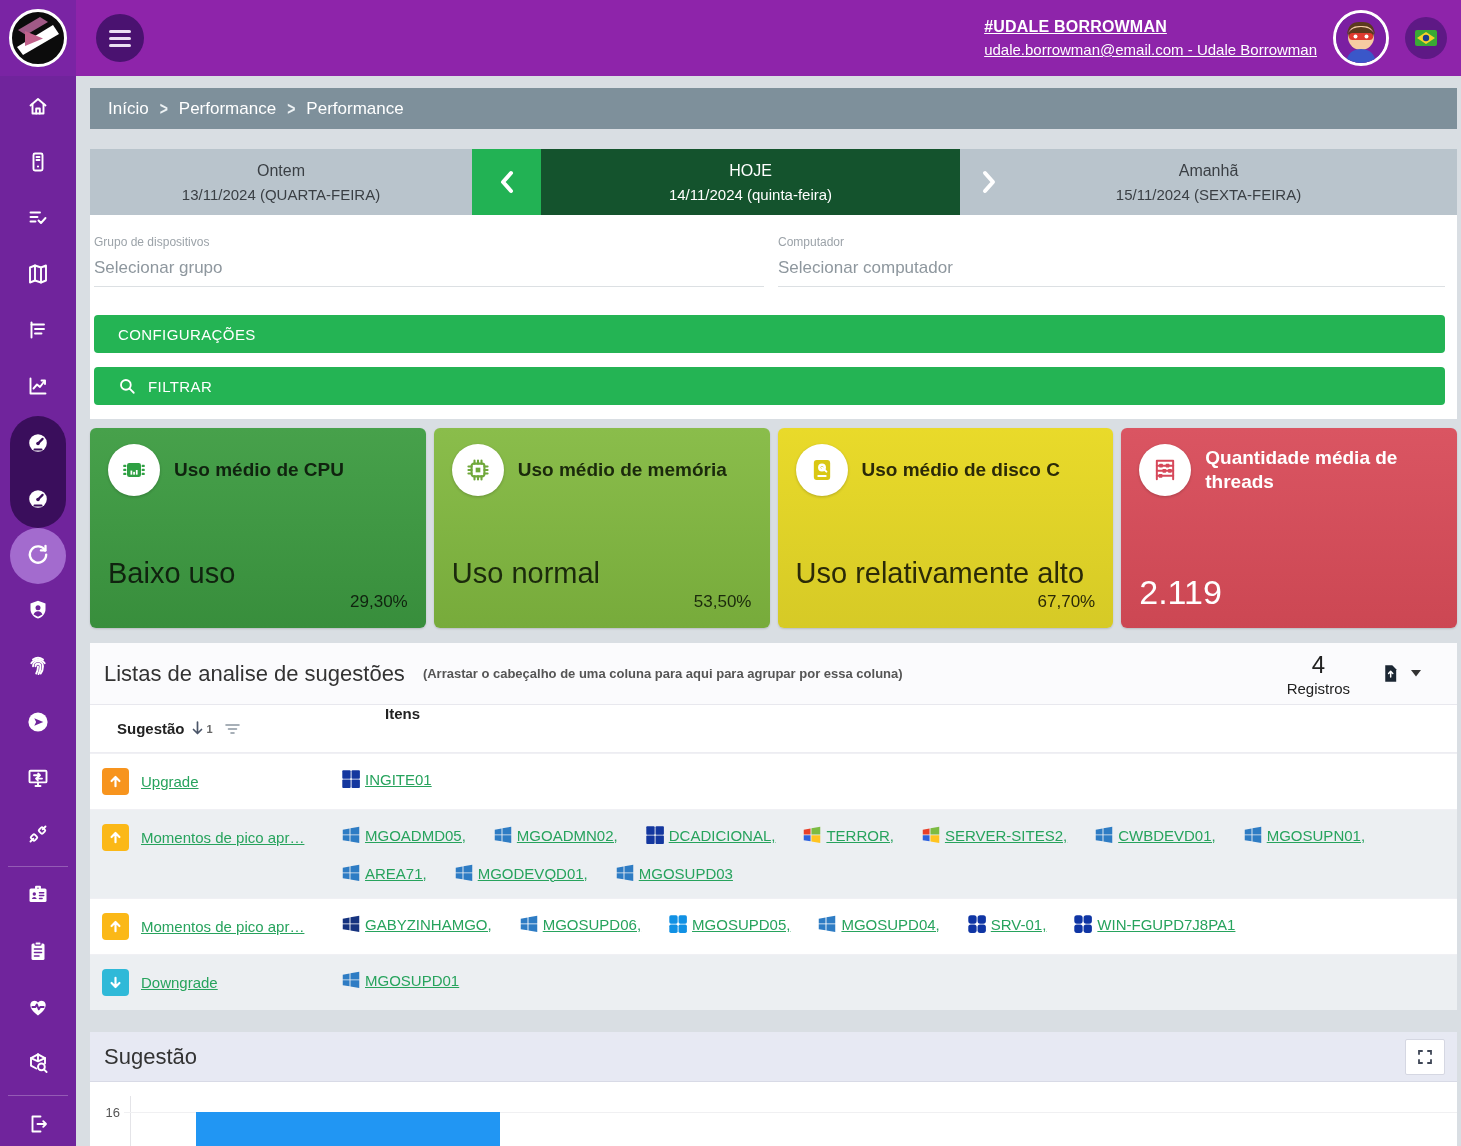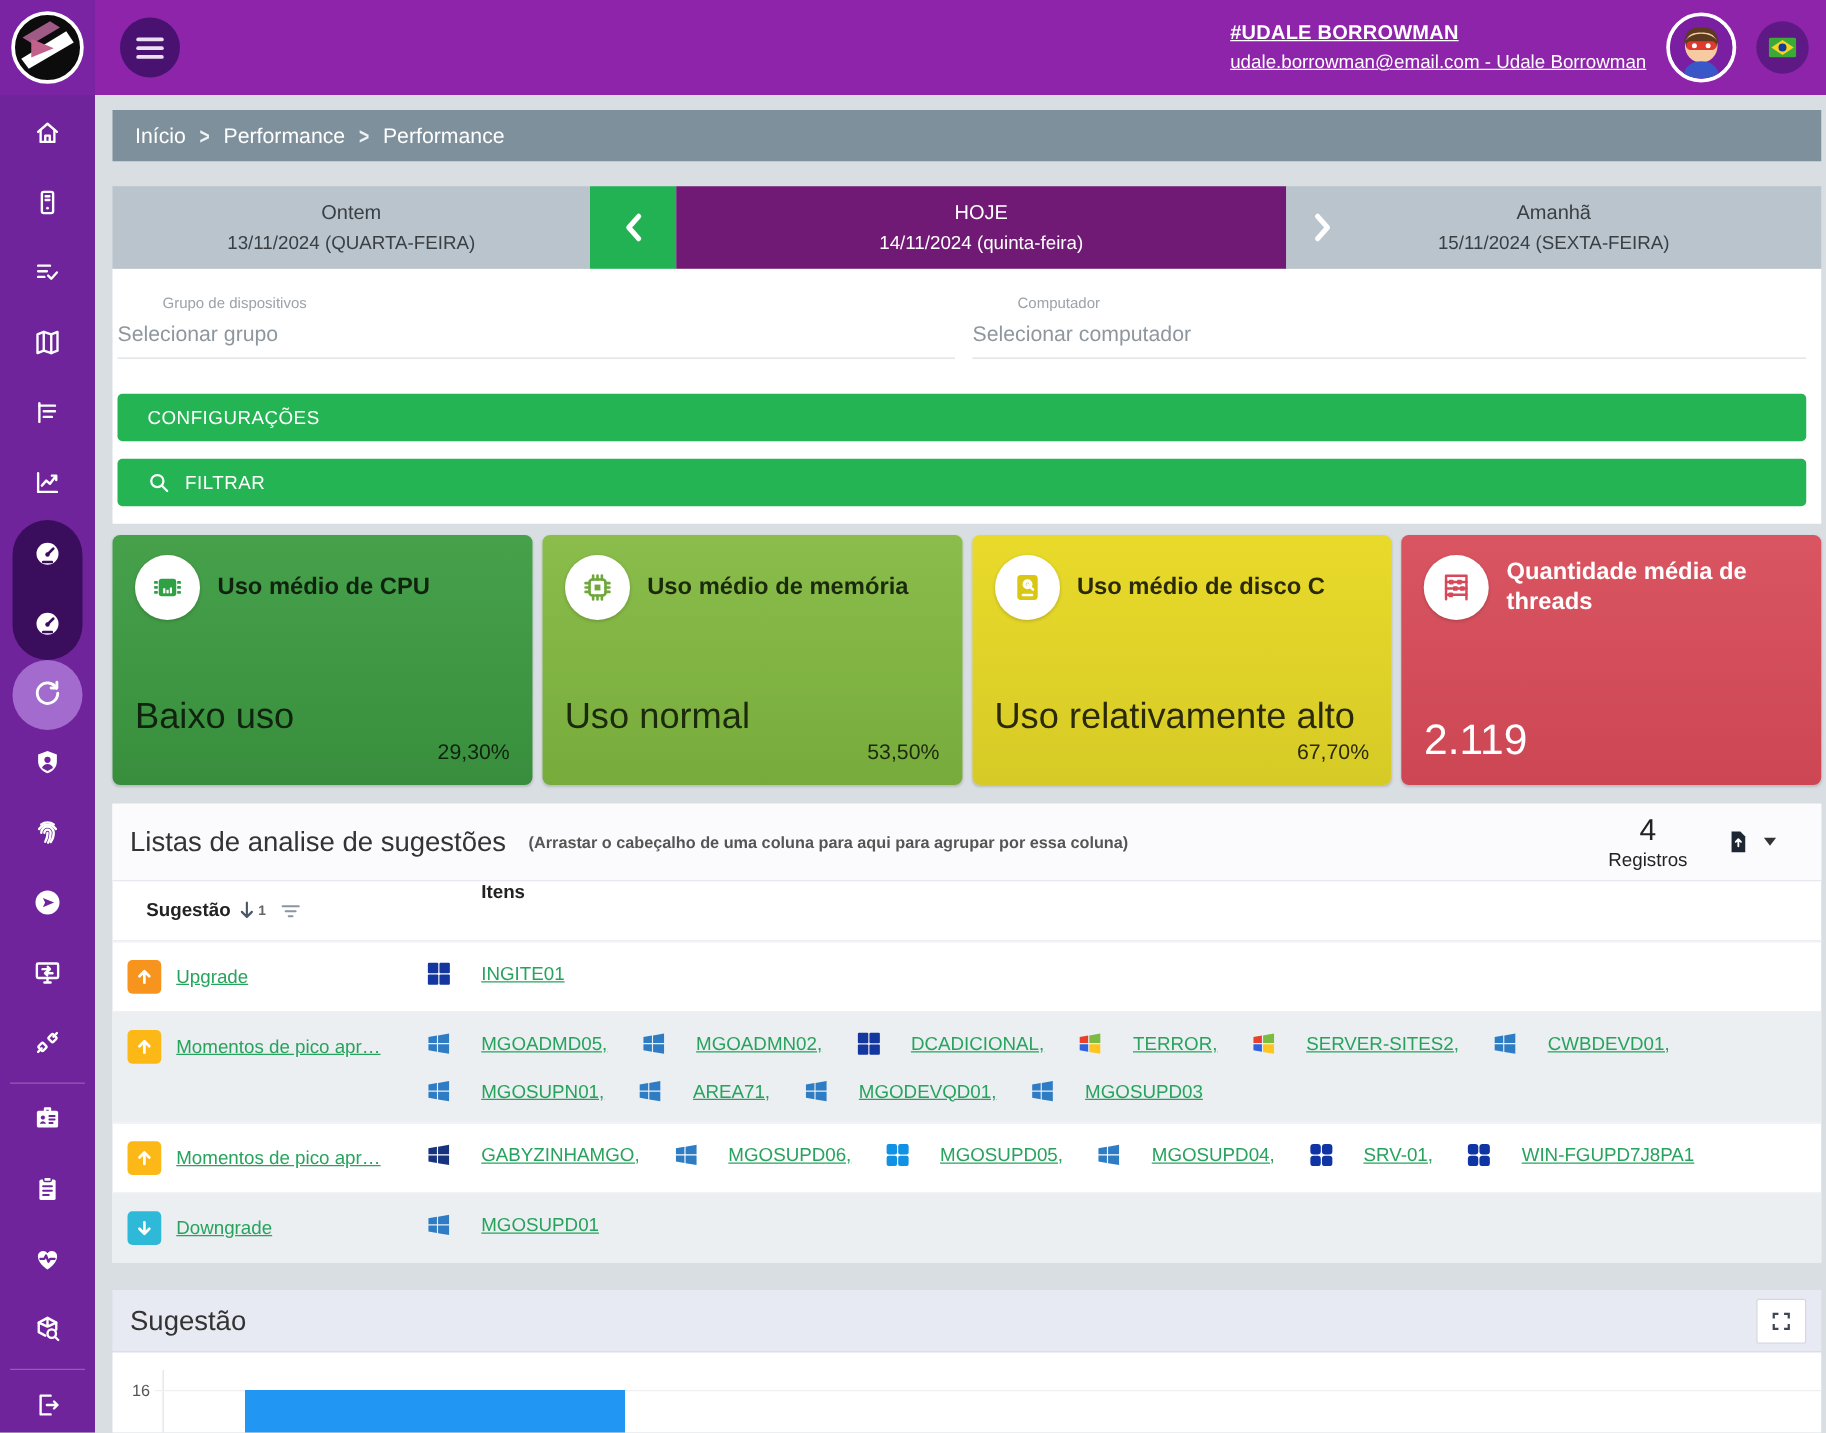--- a/index.html
+++ b/index.html
@@ -39,34 +39,34 @@
   .breadcrumb { height:41px; background:#7E909B; color:#fff; display:flex; align-items:center;
                 padding-left:18px; font-size:17px; gap:11px; }
   .crumb { cursor:pointer; }
   .crumb-sep { font-weight:bold; font-size:14px; color:#EDF2F4; transform:scaleY(1.3); }
 
   
   .datenav { display:flex; height:66px; margin-top:20px; }
   .seg { display:flex; flex-direction:column; align-items:center; justify-content:center; gap:6px; cursor:pointer; }
   .seg-grey { background:#B9C4CC; color:#3A3F44; }
   .seg-prev { width:382px; }
-  .seg-today { width:488px; background:#701a75; color:#fff; }
+  .seg-today { width:419px; background:#14532d; color:#fff; }
   .seg-next { flex:1; position:relative; }
   .nav-btn-prev { width:69px; background:#22B254; border:none; display:flex; align-items:center;
                   justify-content:center; cursor:pointer; }
   .chev-next { position:absolute; left:18px; top:50%; transform:translateY(-50%); cursor:pointer; }
   .seg-label { font-size:16px; }
   .seg-date { font-size:15px; }
 
   
   .filters { background:#fff; padding:20px 12px 14px 4px; }
   .filter-cols { display:flex; gap:14px; padding-left:0; }
   .fcol1 { width:670px; }
   .fcol2 { flex:1; }
-  .f-label { font-size:12px; color:#9CA3A9;margin-left:36px; }
+  .f-label { font-size:12px; color:#9CA3A9; }
   .f-input { display:block; width:100%; border:none; border-bottom:1px solid #DCE0E3; outline:none;
              font-size:17px; color:#3c4043; padding:9px 0 8px; background:transparent;
              font-family:"Liberation Sans", sans-serif; }
   .f-input::placeholder { color:#8E979E; opacity:1; }
   .filter-actions { display:flex; justify-content:flex-end; gap:14px; margin-top:28px;flex-direction:column; }
   .green-btn { background:#24B454; color:#fff; border:none; border-radius:4px; height:38px;
                padding:0 24px; font-size:15px; letter-spacing:.4px; display:flex; align-items:center;
                gap:12px; cursor:pointer; font-family:"Liberation Sans", sans-serif; }
 
   
@@ -97,21 +97,21 @@
   .col-sug { width:236px; display:flex; align-items:center; gap:6px; font-size:15px; font-weight:bold; color:#222; }
   .sort-num { font-size:11px; color:#666; margin-left:-3px; }
   .col-itens { font-size:15px; font-weight:bold; color:#222; }
   .srow { display:flex; align-items:flex-start; padding:14px 10px 14px 12px; border-top:1px solid #F0F0F4; }
   .srow.alt { background:#ECEFF2; }
   .srow-c1 { width:238px; flex:none; display:flex; align-items:center; gap:12px; }
   .arrow-badge { width:27px; height:27px; border-radius:4px; flex:none; display:flex;
                  align-items:center; justify-content:center; }
   .g-link { color:#27A35D; text-decoration:underline; font-size:15px; cursor:pointer; white-space:nowrap; }
   .srow-items { flex:1; display:flex; flex-wrap:wrap; column-gap:26px; row-gap:16px; align-items:center; }
-  .item-link { display:inline-flex; align-items:center; gap:23px; cursor:pointer; }
+  .item-link { display:inline-flex; align-items:center; gap:3px; cursor:pointer; }
 
   
   .chart-panel { margin-top:22px; }
   .chart-head { height:50px; background:#E7E9F3; display:flex; align-items:center;
                 padding:0 12px 0 14px; border-bottom:1px solid #D8DAE6; }
   .chart-title { font-size:22px; color:#333; }
   .expand-btn { margin-left:auto; width:40px; height:36px; background:#fff; border:1px solid #D5D7E2;
                 border-radius:2px; display:flex; align-items:center; justify-content:center; cursor:pointer; }
   .chart-body { position:relative; background:#fff; height:130px; }
   .y-axis-line { position:absolute; left:40px; top:14px; bottom:0; width:1px; background:#E4E4E8; }

